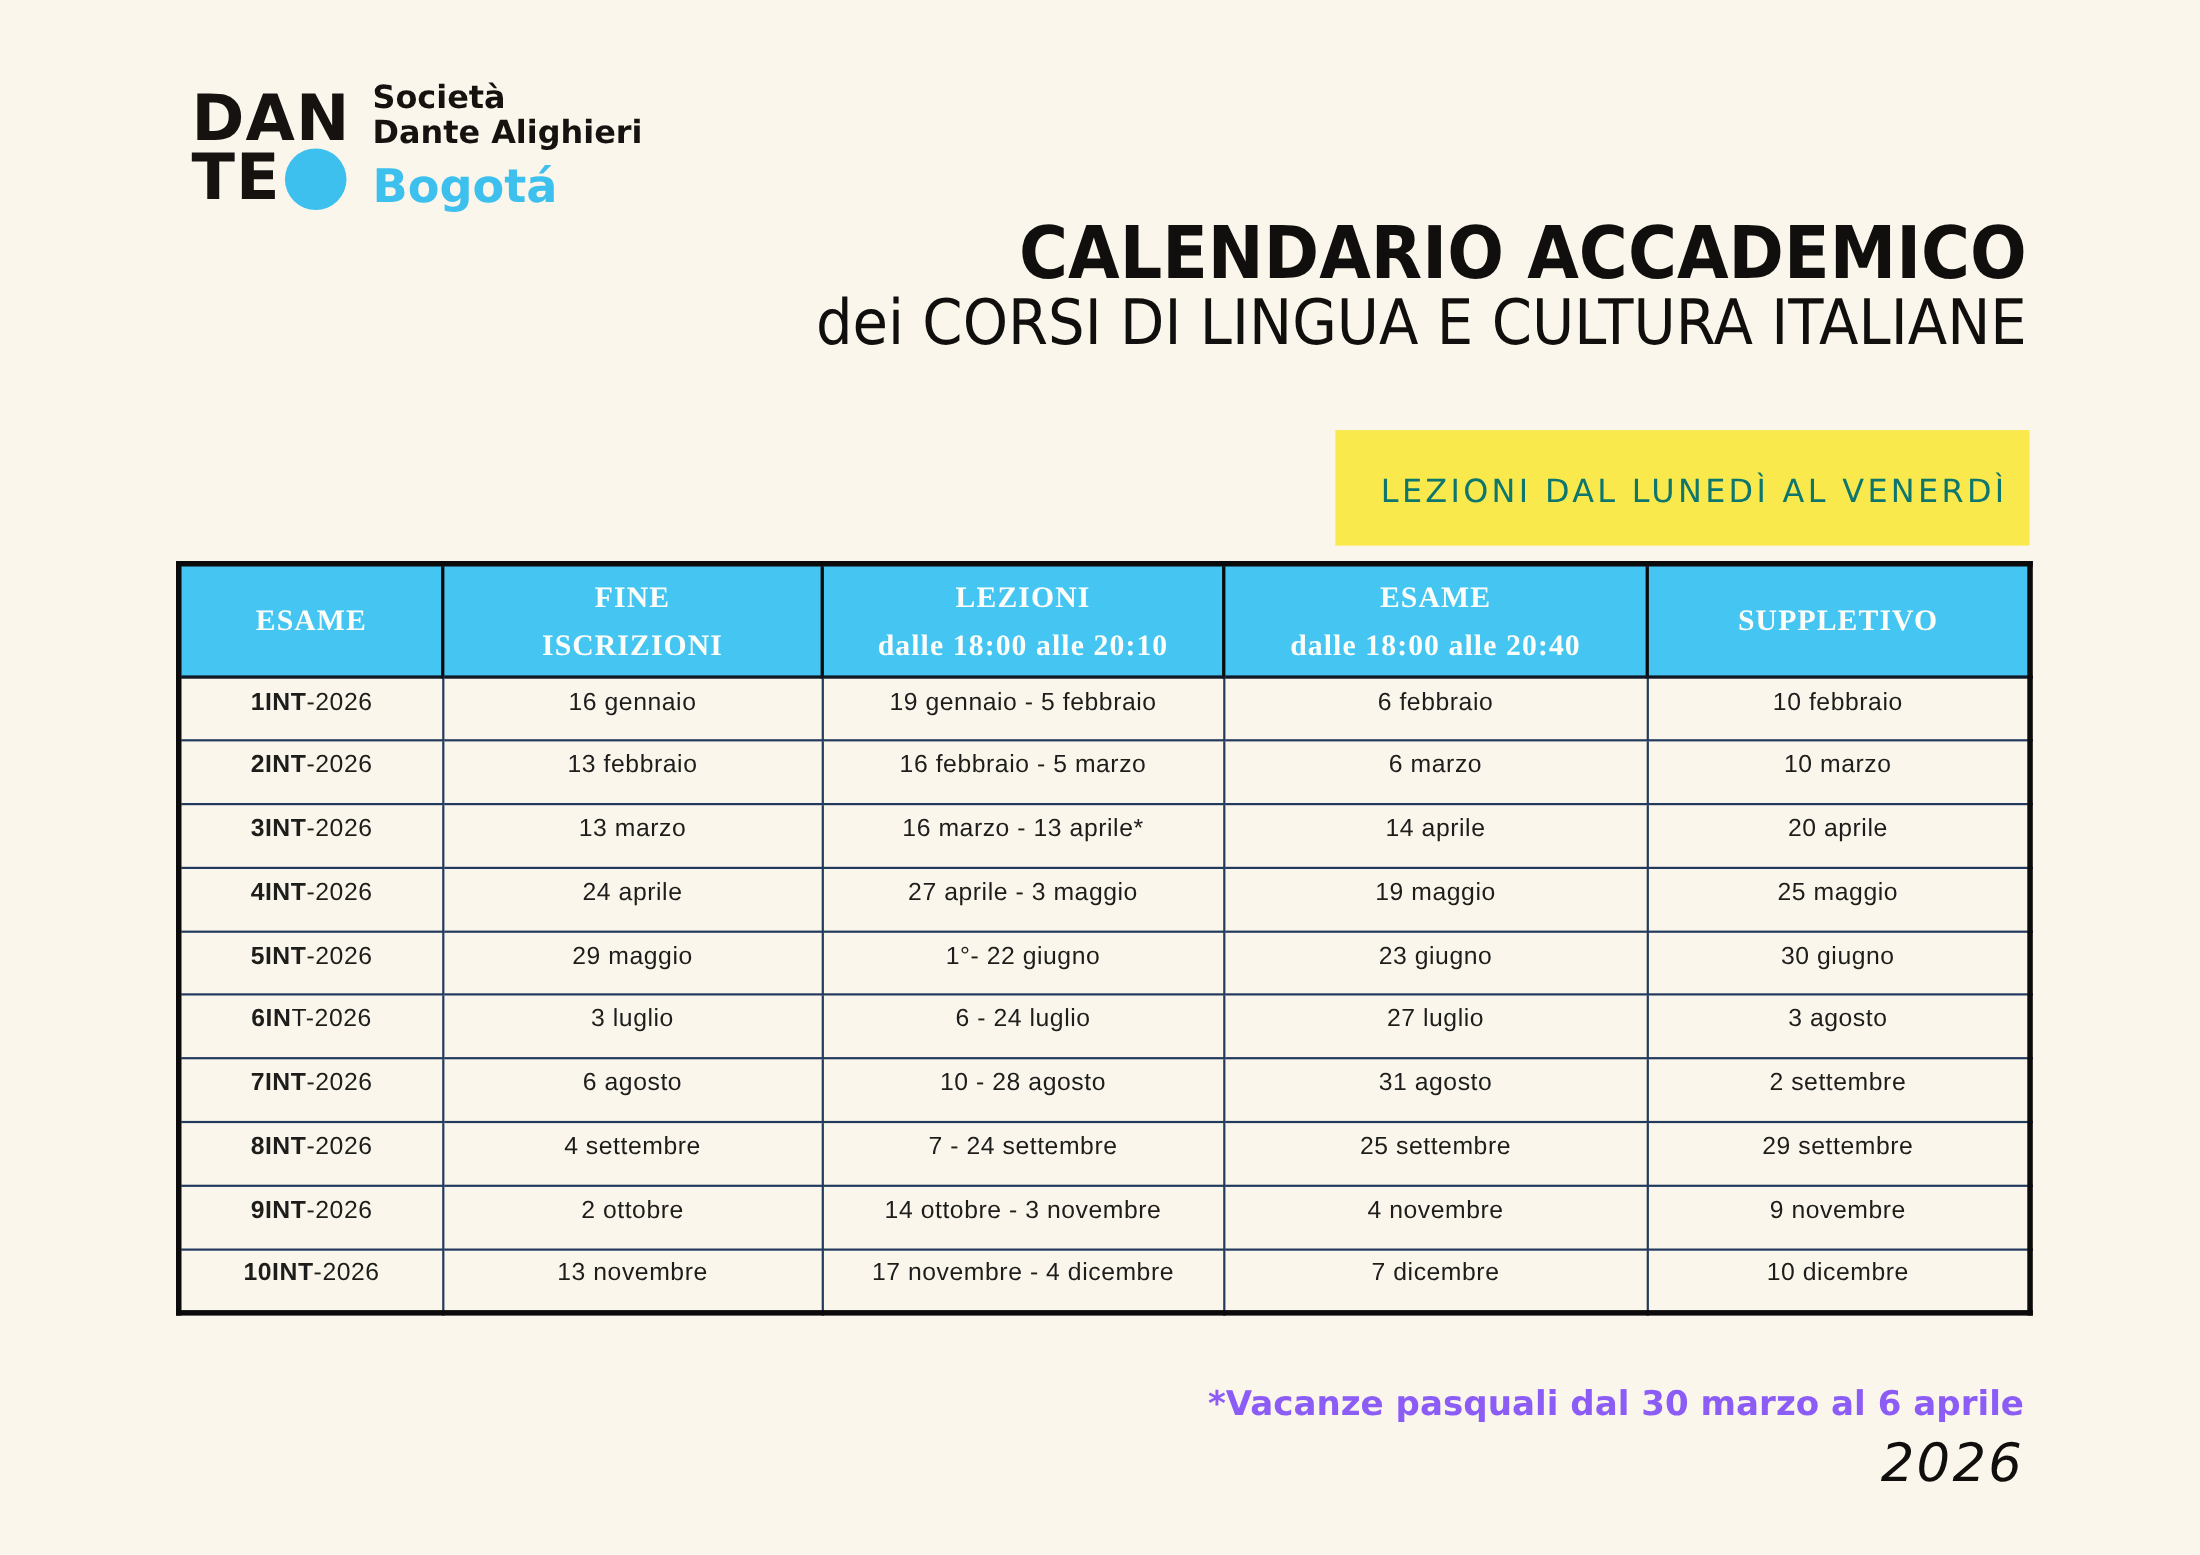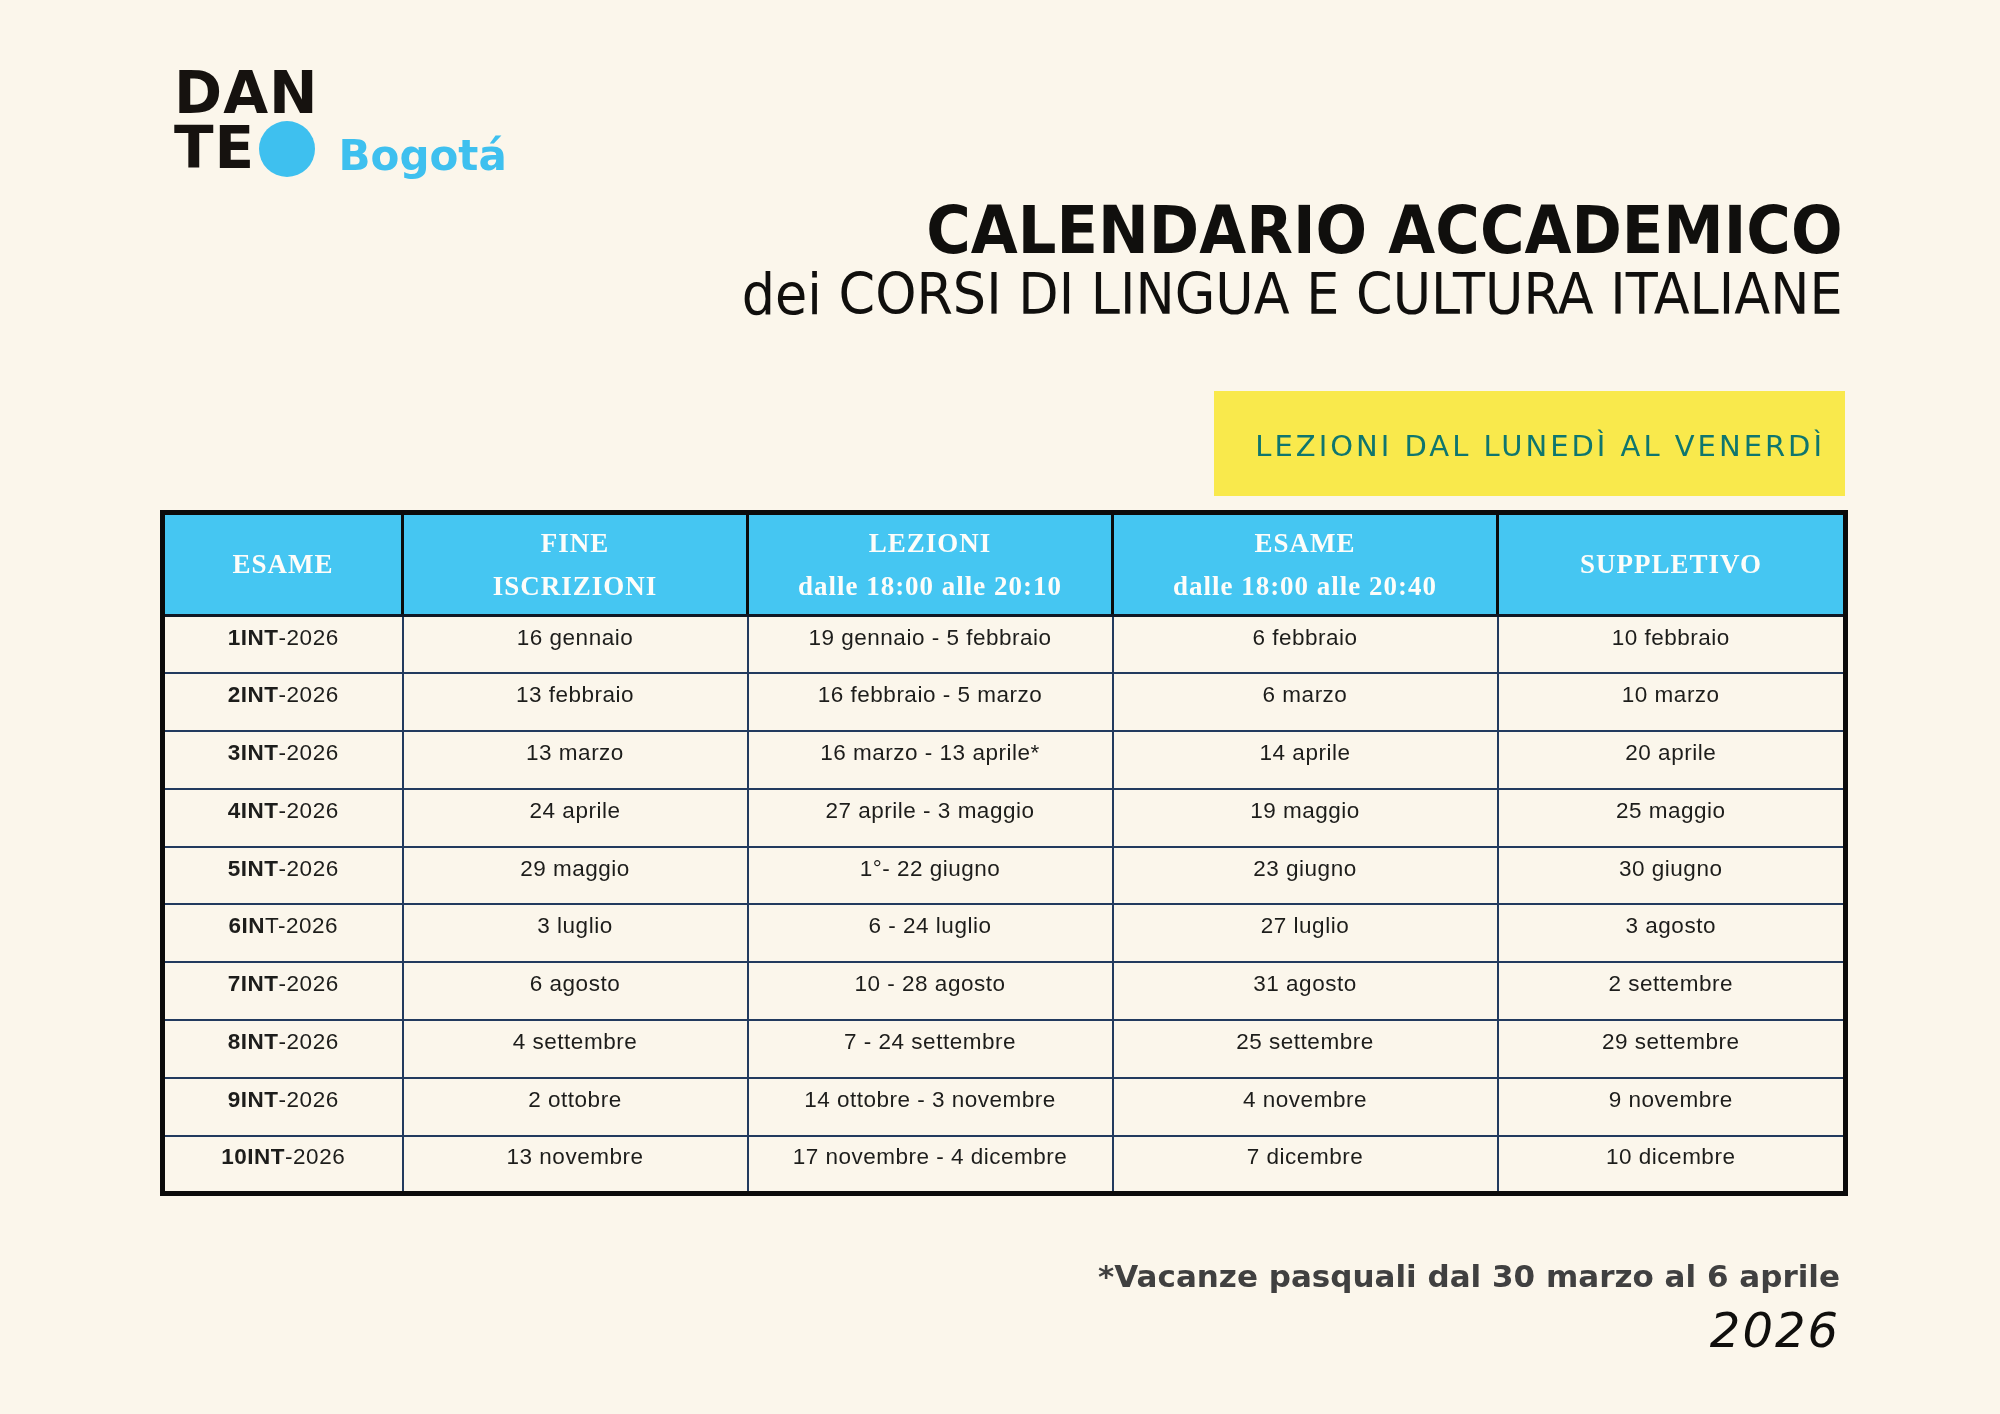--- a/index.html
+++ b/index.html
@@ -66,35 +66,39 @@
     letter-spacing:.5px;
     border-right:2px solid var(--navy);
     border-bottom:2.5px solid var(--navy);
     padding-bottom:14px;
   }
   .calendar td:last-child{border-right:none;}
   .calendar tr:last-child td{border-bottom:none;}
   .calendar td .b{font-weight:700;}
 
   
-  .footer-note{position:absolute;right:160px;top:1258px;font-family:"DejaVu Sans", sans-serif;font-weight:800;font-size:31px;color:#404040;text-align:right;}
+  .footer-note{position:absolute;right:160px;top:1258px;font-family:"DejaVu Sans", sans-serif;font-weight:800;font-size:31px;color:#8b5cf6;text-align:right;}
   .footer-year{position:absolute;right:160px;top:1302px;font-family:"DejaVu Sans", sans-serif;font-style:italic;font-weight:500;font-size:48px;color:#100F0D;text-align:right;letter-spacing:2px;}
 </style>
 </head>
 <body>
 
 <div class="logo">
   <div class="logo-mark">
     <div>DAN</div>
     <div class="row2">
       <span>TE</span>
       <span class="logo-circle"></span>
     </div>
   </div>
   <div class="logo-text">
+    <div class="logo-org">
+      <div>Società</div>
+      <div>Dante Alighieri</div>
+    </div>
     <div class="logo-city">Bogotá</div>
   </div>
 </div>
 
 <div class="title-block">
   <div class="title-line1">CALENDARIO ACCADEMICO</div>
   <div class="title-line2">dei CORSI DI LINGUA E CULTURA ITALIANE</div>
 </div>
 
 <div class="banner">

